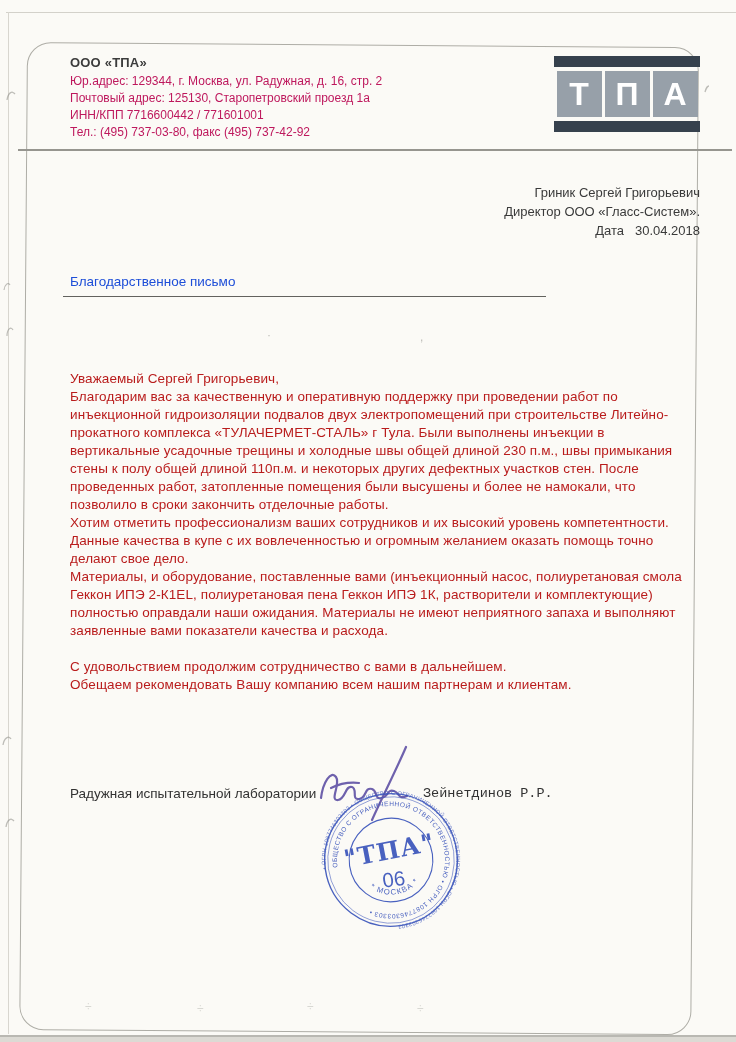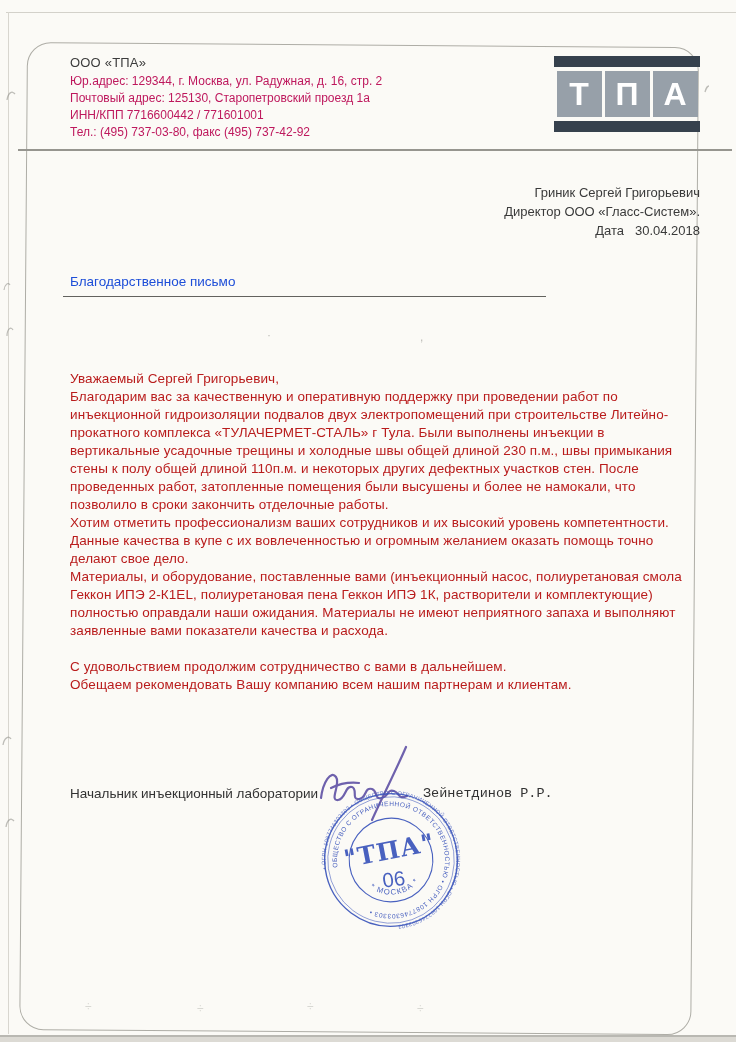--- a/index.html
+++ b/index.html
@@ -23,21 +23,21 @@
     position:absolute; left:27px; top:42px; width:672px; height:988px;
     border:1px solid #aeada6; border-radius:24px;
     transform:rotate(0.45deg); transform-origin:top left;
     background:transparent;
   }
   
   .letterhead-rule { position:absolute; top:149px; left:18px; width:714px; height:2px; background:#96958f; }
 
   
   .letterhead-text { position:absolute; left:70px; top:55px; color:#3c3c3c; }
-  .company-name { font-size:13px; font-weight:normal; margin-bottom:3px; letter-spacing:0.2px; }
+  .company-name { font-size:13px; font-weight:bold; margin-bottom:3px; letter-spacing:0.2px; }
   .company-info { font-size:12px; line-height:17px; white-space:pre-line; color:#be185d; }
 
   
   .logo { position:absolute; left:554px; top:56px; width:146px; }
   .logo-bar { height:11px; background:#36414d; }
   .logo-row { display:flex; gap:3px; margin:4px 0; justify-content:center; }
   .logo-cell {
     width:45px; height:46px; background:#97a0a9;
     display:flex; align-items:center; justify-content:center;
     color:#ffffff; font-weight:bold; font-size:32px; line-height:1;
@@ -124,21 +124,21 @@
 Данные качества в купе с их вовлеченностью и огромным желанием оказать помощь точно
 делают свое дело.
 Материалы, и оборудование, поставленные вами (инъекционный насос, полиуретановая смола
 Геккон ИПЭ 2-К1EL, полиуретановая пена Геккон ИПЭ 1К, растворители и комплектующие)
 полностью оправдали наши ожидания. Материалы не имеют неприятного запаха и выполняют
 заявленные вами показатели качества и расхода.
 
 С удовольствием продолжим сотрудничество с вами в дальнейшем.
 Обещаем рекомендовать Вашу компанию всем нашим партнерам и клиентам.</div>
 
-  <div class="sign-position">Начальник инъекционный лаборатории</div>
+  <div class="sign-position">Радужная испытательной лаборатории</div>
   <div class="sign-name">Зейнетдинов Р.Р.</div>
 
   <svg class="signature-svg" viewBox="0 0 125 82">
     <g fill="none" stroke="#5f51a5" stroke-width="2.2" stroke-linecap="round" opacity="0.9">
       <path d="M6,54 C8,38 16,26 21,33 C26,40 14,57 23,56 C31,55 30,41 37,43 C43,45 36,56 44,55 C52,54 49,43 57,45 C63,47 59,56 67,54 C74,52 72,45 79,47 C85,49 83,56 92,52"></path>
       <path d="M57,76 C66,56 82,24 91,3"></path>
       <path d="M16,44 C24,40 34,38 44,39"></path>
     </g>
   </svg>
 

